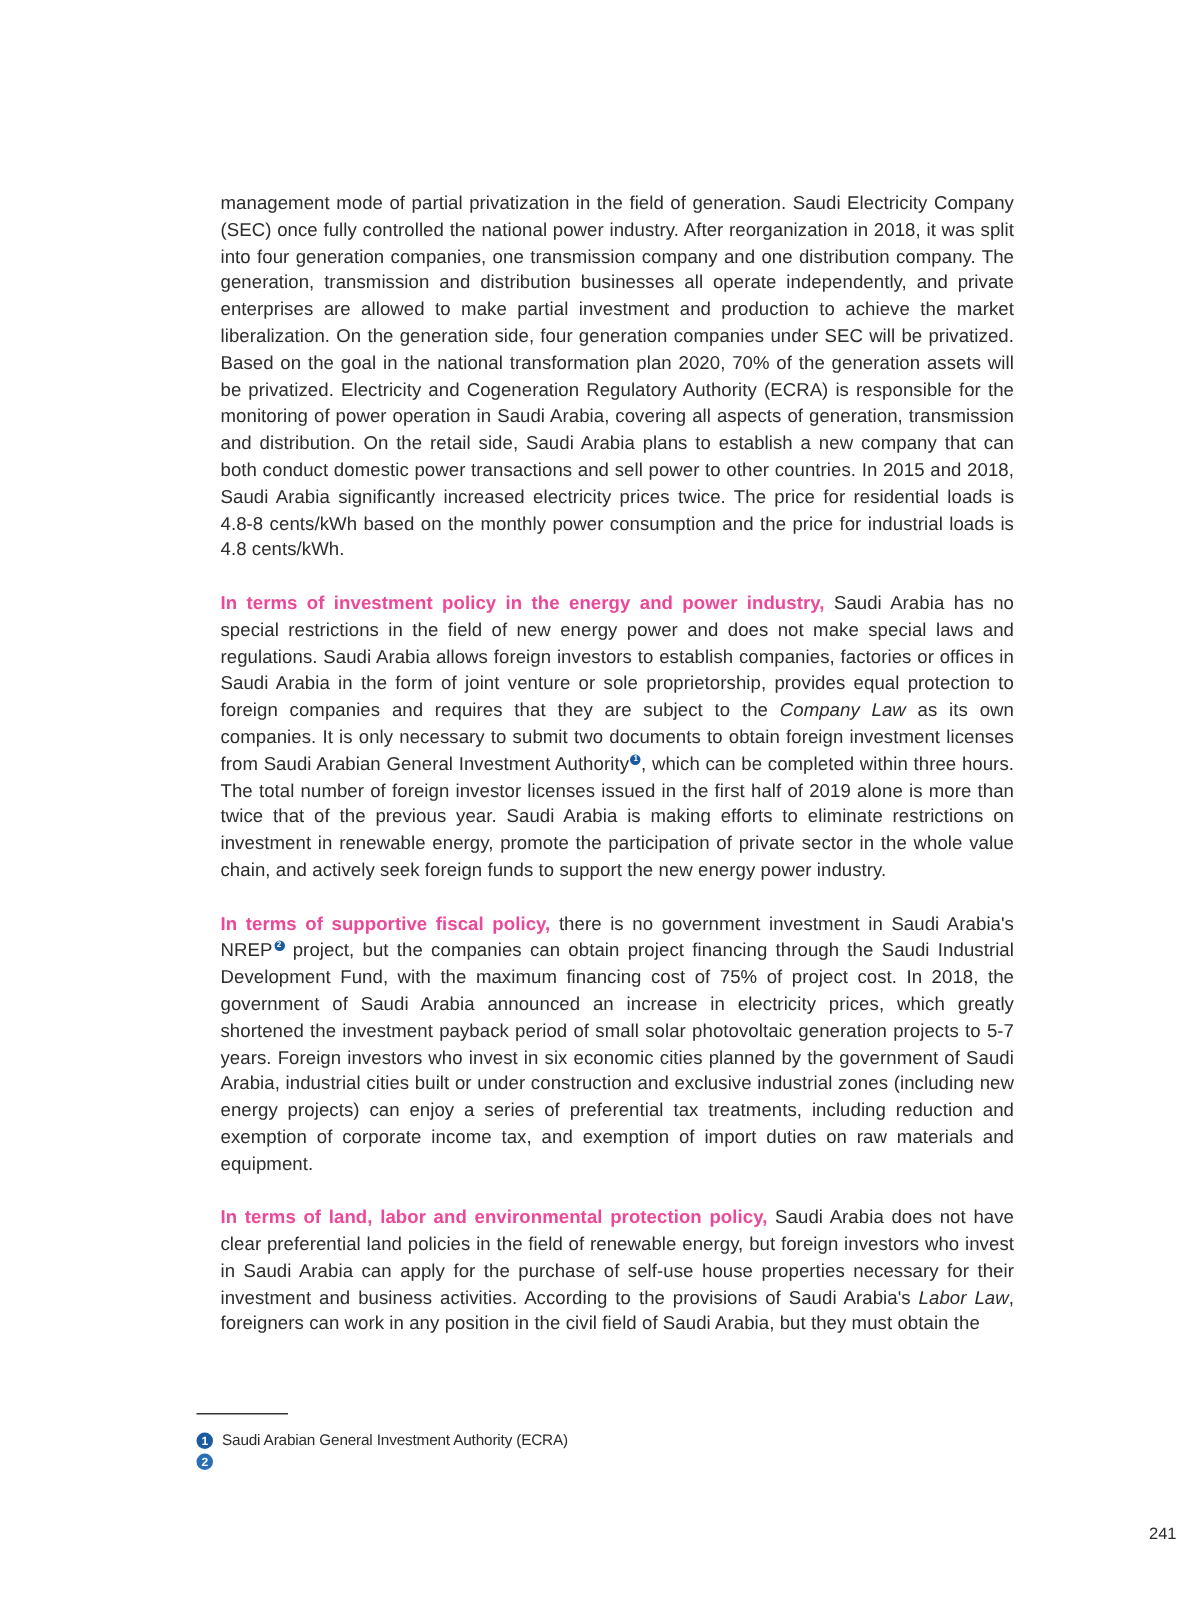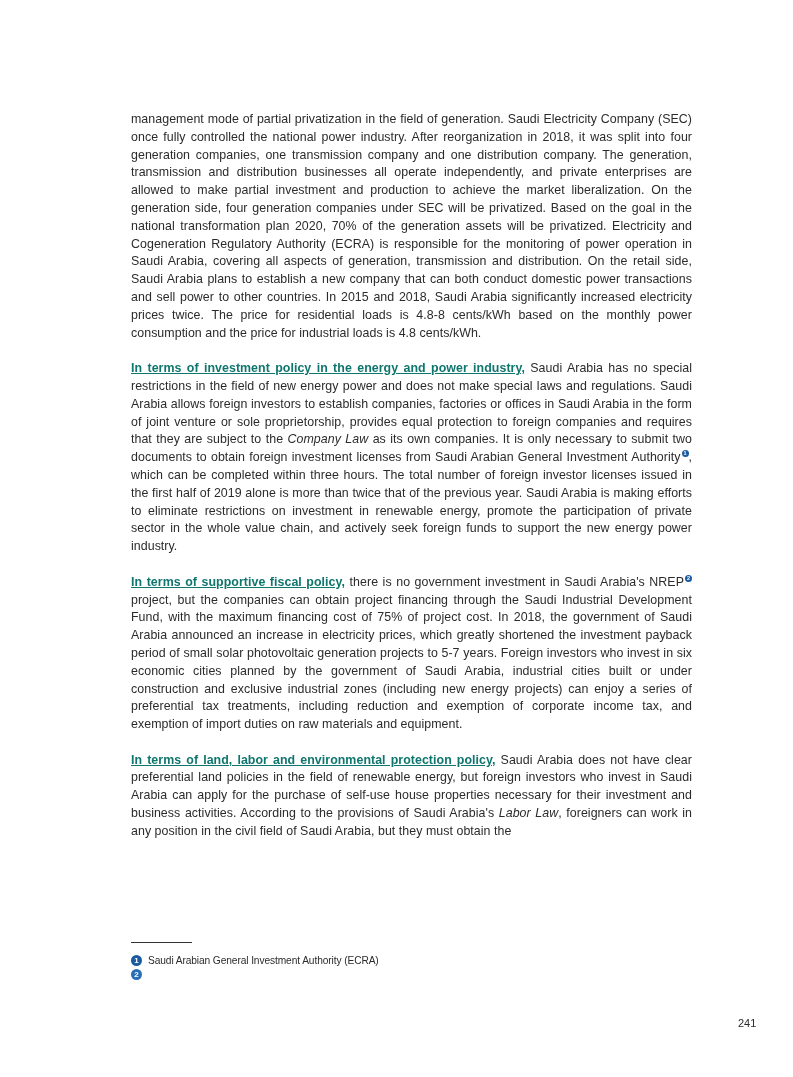--- a/index.html
+++ b/index.html
@@ -15,34 +15,33 @@
       font-family: "Liberation Sans", sans-serif;
       color: #2b2b2b;
     }
     .page {
       position: absolute;
       left: 131px;
       top: 111px;
       width: 561px;
     }
     .para {
-      margin: 0;
+      margin: 16px;
       font-size: 12.4px;
       line-height: 17.8px;
       text-align: justify;
       letter-spacing: 0.05px;
     }
     .para + .para {
       margin-top: 17.8px;
     }
     .lead {
       font-weight: bold;
-      color: #0f766e;
+      color: #ec4899;
       font-weight: 600;
-      text-decoration: underline;
     }
     .fn-ref {
       display: inline-block;
       width: 7px;
       height: 7px;
       border-radius: 50%;
       background: #1a5a9e;
       color: #ffffff;
       font-size: 5.5px;
       line-height: 7px;
@@ -83,21 +82,21 @@
       font-size: 8px;
       line-height: 11px;
       text-align: center;
       font-weight: bold;
       margin-right: 6px;
       flex: none;
     }
     .footnote .fn-badge.two { background: #2a6fb5; }
     .page-number {
       position: absolute;
-      left: 738px;
+      left: 766px;
       top: 1017px;
       font-size: 11px;
       color: #2b2b2b;
     }
   </style>
 </head>
 <body>
 
 <div class="page">
 

